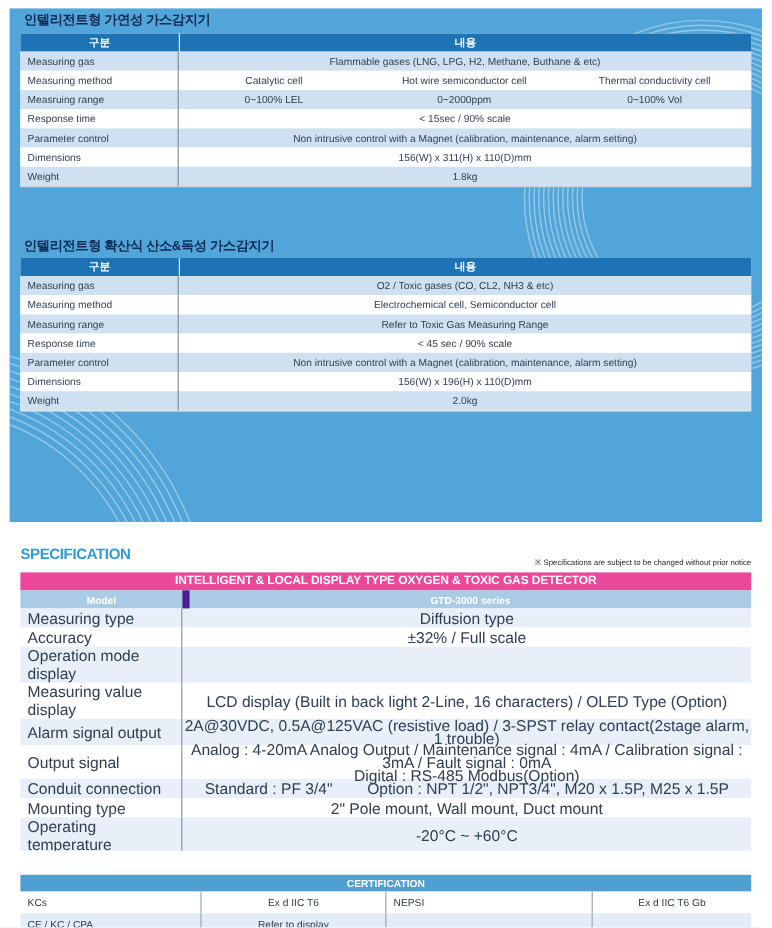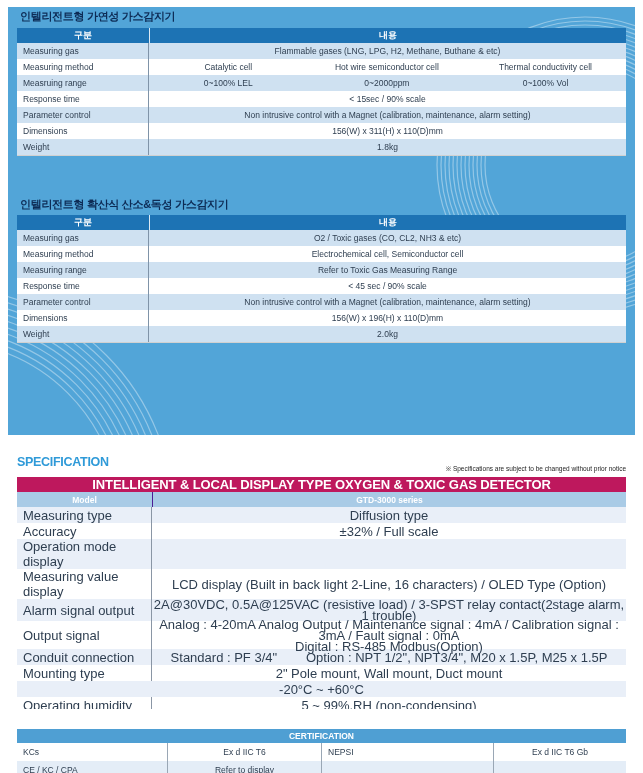--- a/index.html
+++ b/index.html
@@ -26,23 +26,23 @@
   .trow .val{flex:1;display:flex;align-items:center;justify-content:center;text-align:center;}
   .trow .val3{width:158.6px;display:flex;align-items:center;justify-content:center;text-align:center;}
   .spec-heading{
     position:absolute;left:17px;top:455px;font-size:12.5px;font-weight:bold;
     color:#2f9ad8;letter-spacing:-0.3px;
   }
   .spec-note{
     position:absolute;right:17px;top:464px;font-size:6.5px;color:#222222;
   }
   .spec-table{position:absolute;left:17px;top:477px;width:609px;border-bottom:1px solid #8a8a8a;background:#fff;}
-  .spec-h1{height:15px;background:#be185d;color:#ffffff;font-weight:bold;font-size:13px;display:flex;align-items:center;justify-content:center;letter-spacing:-0.1px;}
+  .spec-h1{height:15px;background:#ec4899;color:#ffffff;font-weight:bold;font-size:10px;display:flex;align-items:center;justify-content:center;letter-spacing:-0.1px;}
   .spec-model{display:flex;height:15px;background:#a9cbe6;color:#ffffff;font-weight:bold;font-size:8.5px;}
-  .spec-model .slbl{width:135px;border-right:1px solid #4c1d95;display:flex;align-items:center;justify-content:center;}
+  .spec-model .slbl{width:135px;border-right:6px solid #4c1d95;display:flex;align-items:center;justify-content:center;}
   .spec-model .sval{flex:1;display:flex;align-items:center;justify-content:center;}
   .srow{display:flex;min-height:16px;font-size:13px;color:#2e3e50;background:#ffffff;}
   .srow.alt{background:#e9eff8;}
   .srow.tall{height:28px;}
   .srow .slbl{width:135px;border-right:1px solid #8a96a5;display:flex;align-items:center;padding-left:6px;box-sizing:border-box;}
   .srow .sval{flex:1;display:flex;flex-direction:column;align-items:center;justify-content:center;text-align:center;line-height:11px;}
   .pre{white-space:pre;}
   .cert-table{position:absolute;left:17px;top:709px;width:609px;border-bottom:1px solid #9aa7b5;background:#fff;}
   .cert-h1{height:14px;background:#4f9fd3;color:#ffffff;font-weight:bold;font-size:8.5px;display:flex;align-items:center;justify-content:center;margin-top:20px;}
   .crow{display:flex;height:18px;font-size:8.5px;color:#2e3e50;background:#ffffff;}
@@ -202,20 +202,21 @@
     </div>
     <div class="srow alt">
       <div class="slbl">Conduit connection</div>
       <div class="sval pre">Standard : PF 3/4"        Option : NPT 1/2", NPT3/4", M20 x 1.5P, M25 x 1.5P</div>
     </div>
     <div class="srow">
       <div class="slbl">Mounting type</div>
       <div class="sval">2" Pole mount, Wall mount, Duct mount</div>
     </div>
     <div class="srow alt">
+      <div class="slbl">Operating temperature</div>
       <div class="sval">-20°C ~ +60°C</div>
     </div>
     <div class="srow">
       <div class="slbl">Operating humidity</div>
       <div class="sval">5 ~ 99%.RH (non-condensing)</div>
     </div>
   </div>
 
   <div class="cert-table">
     <div class="cert-h1">CERTIFICATION</div>

